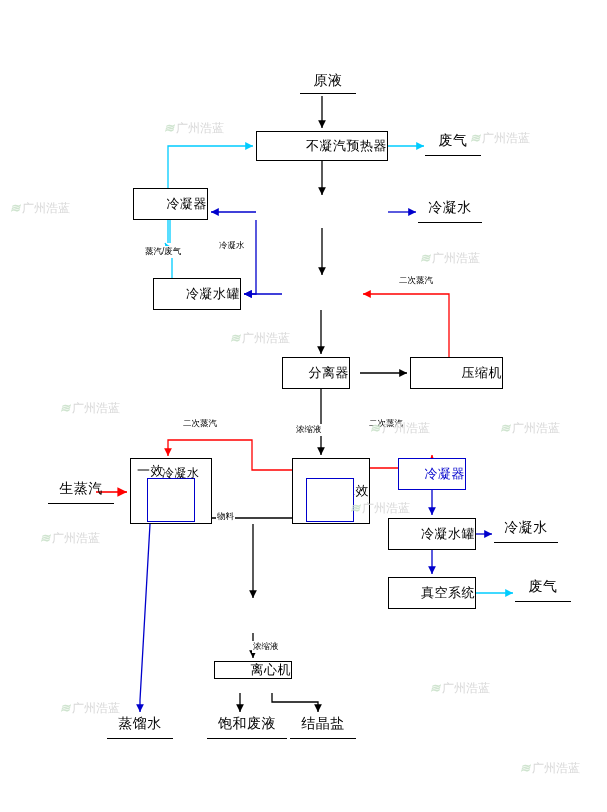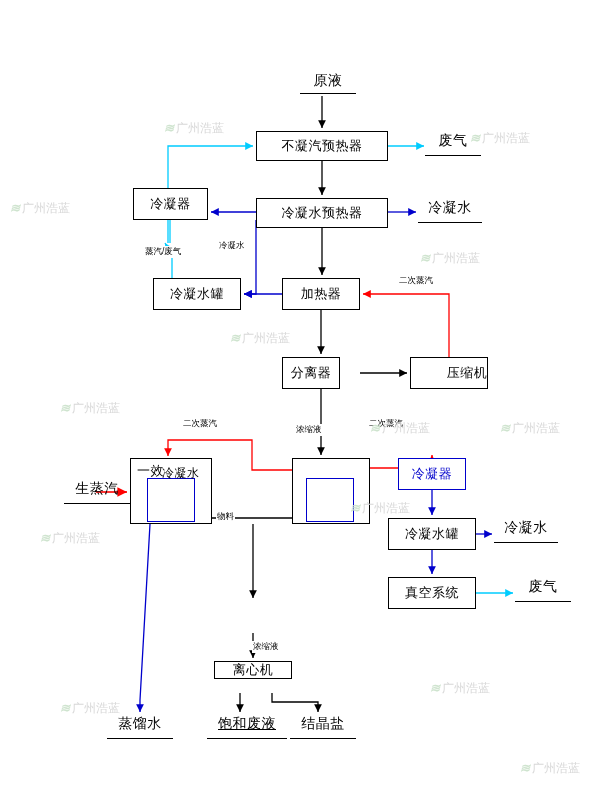--- a/index.html
+++ b/index.html
@@ -19,21 +19,21 @@
   }
   .node {
     position: absolute;
     box-sizing: border-box;
     border: 1px solid #000000;
     background: #ffffff;
     color: #000000;
     font-size: 13px;
     display: flex;
     align-items: center;
-    justify-content: center;
+    justify-content: flex-end;
     white-space: nowrap;
     letter-spacing: 0.5px;
   }
   .node.inner {
     border: 1px solid #0000cc;
   }
   .plain {
     position: absolute;
     box-sizing: border-box;
     color: #000000;
@@ -167,58 +167,52 @@
     </div>
 
   <div class="plain underline" style="left:425px;top:132px;width:56px;height:24px;">
       <span>废气</span>
     </div>
 
   <div class="node" style="left:133px;top:188px;width:75px;height:32px;">
       <span>冷凝器</span>
     </div>
 
-  <div class="node" style="left:256px;top:198px;width:132px;height:30px;">
-      <span>冷凝水预热器</span>
-    </div>
 
   <div class="plain underline" style="left:418px;top:199px;width:64px;height:24px;">
       <span>冷凝水</span>
     </div>
 
   <div class="node" style="left:153px;top:278px;width:88px;height:32px;">
       <span>冷凝水罐</span>
     </div>
 
-  <div class="node" style="left:282px;top:278px;width:78px;height:32px;">
-      <span>加热器</span>
-    </div>
-
-  <div class="node" style="left:282px;top:357px;width:58px;height:32px;">
+
+  <div class="node" style="left:282px;top:357px;width:68px;height:32px;">
       <span>分离器</span>
     </div>
 
-  <div class="node" style="left:410px;top:357px;width:78px;height:32px;padding-left:36px;">
+  <div class="node" style="left:410px;top:357px;width:93px;height:32px;padding-left:36px;">
       <span>压缩机</span>
     </div>
 
   <div class="node" style="left:130px;top:458px;width:82px;height:66px;align-items:flex-start;justify-content:flex-start;padding:3px 0 0 6px;">
       <span>一效</span>
     </div>
   <div class="node inner" style="left:147px;top:478px;width:48px;height:44px;"></div>
   <div class="plain" style="left:140px;top:465px;width:70px;height:22px;font-size:12px;justify-content:flex-start;padding-left:22px;">
       <span>冷凝水</span>
     </div>
 
   <div class="node" style="left:292px;top:458px;width:78px;height:66px;">
       <span>二效</span>
     </div>
   <div class="node inner" style="left:306px;top:478px;width:48px;height:44px;"></div>
 
-  <div class="plain underline" style="left:64px;top:480px;width:66px;height:24px;">
+  <div class="plain underline" style="left:48px;top:480px;width:66px;height:24px;">
       <span>生蒸汽</span>
     </div>
 
   <div class="node" style="left:398px;top:458px;width:68px;height:32px;border-color:#0000cc;color:#0000cc;">
       <span>冷凝器</span>
     </div>
 
   <div class="node" style="left:388px;top:518px;width:88px;height:32px;">
       <span>冷凝水罐</span>
     </div>
@@ -237,21 +231,21 @@
 
 
   <div class="node" style="left:214px;top:661px;width:78px;height:18px;">
       <span>离心机</span>
     </div>
 
   <div class="plain underline" style="left:107px;top:715px;width:66px;height:24px;font-family:Liberation Serif, serif;">
       <span>蒸馏水</span>
     </div>
 
-  <div class="plain underline" style="left:207px;top:715px;width:80px;height:24px;text-decoration:underline;">
+  <div class="plain underline" style="left:207px;top:715px;width:80px;height:24px;">
       <span>饱和废液</span>
     </div>
 
   <div class="plain underline" style="left:290px;top:715px;width:66px;height:24px;">
       <span>结晶盐</span>
     </div>
 
   <div class="edge-label" style="left:104px;top:246px;margin-left:40px;"><span>蒸汽/废气</span></div>
   <div class="edge-label" style="left:218px;top:240px;"><span>冷凝水</span></div>
   <div class="edge-label" style="left:398px;top:275px;"><span>二次蒸汽</span></div>

